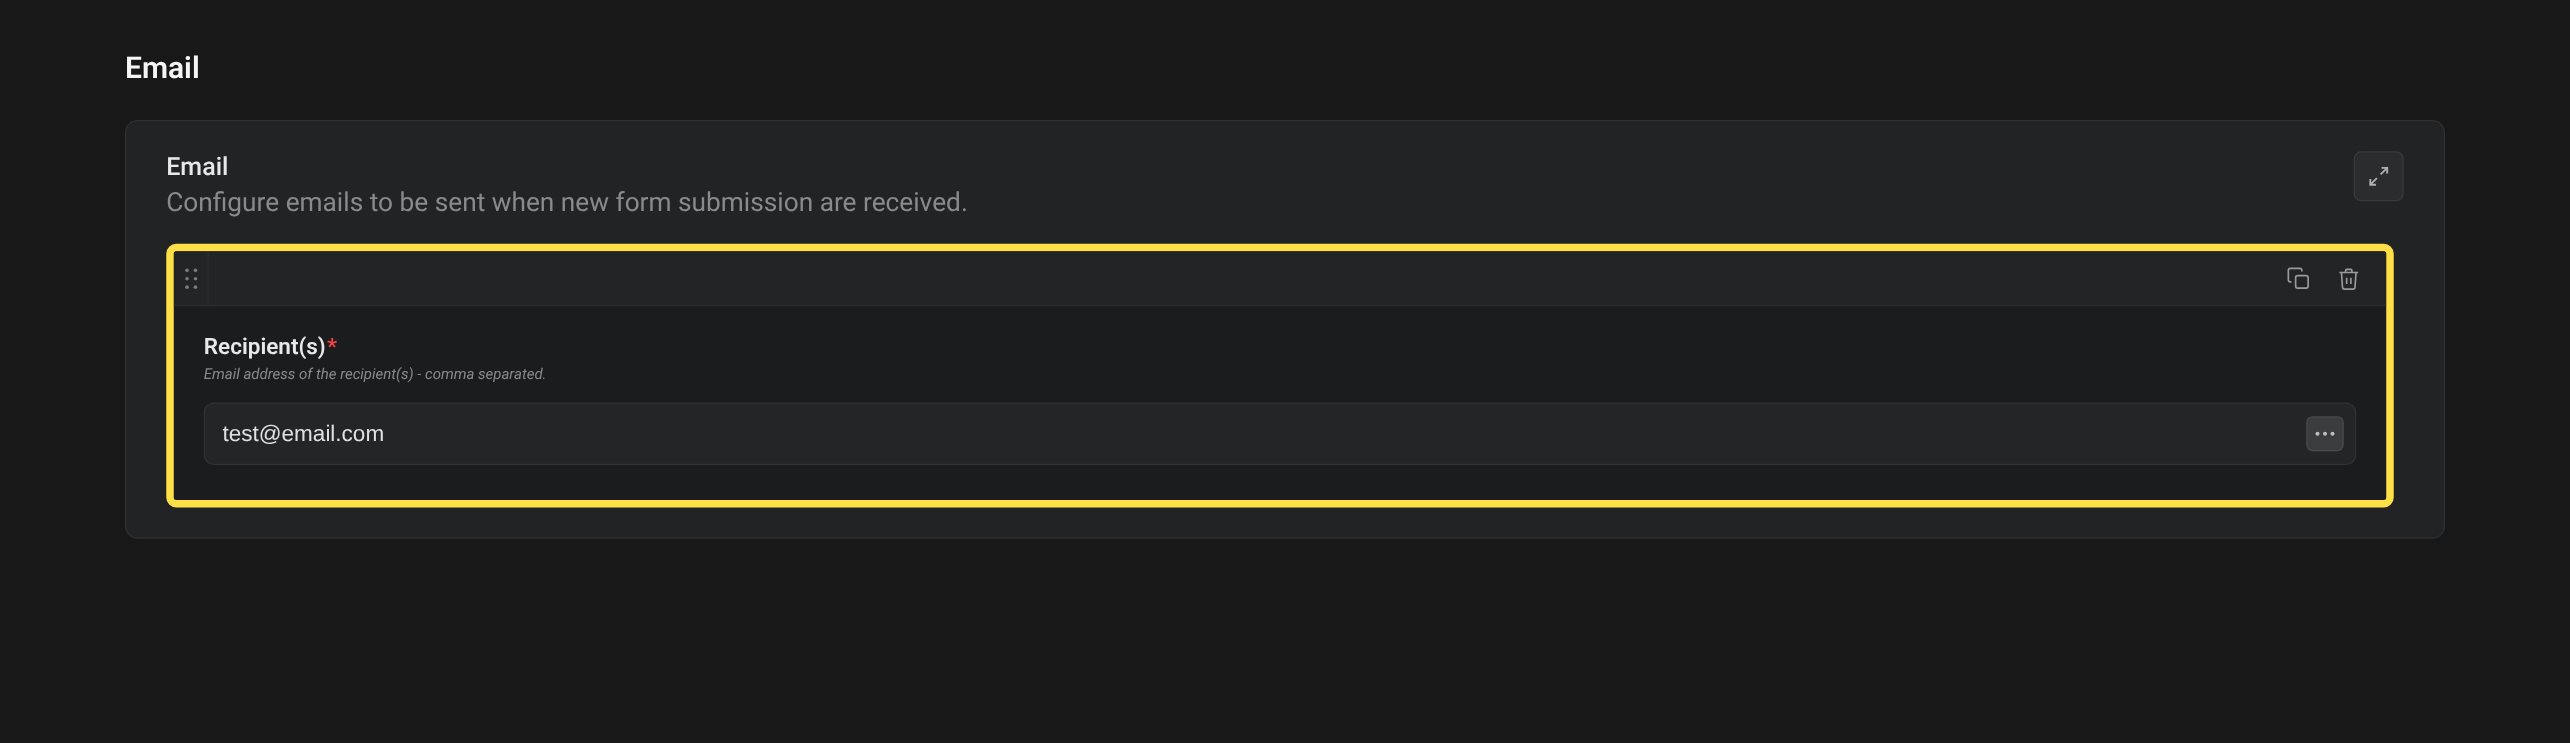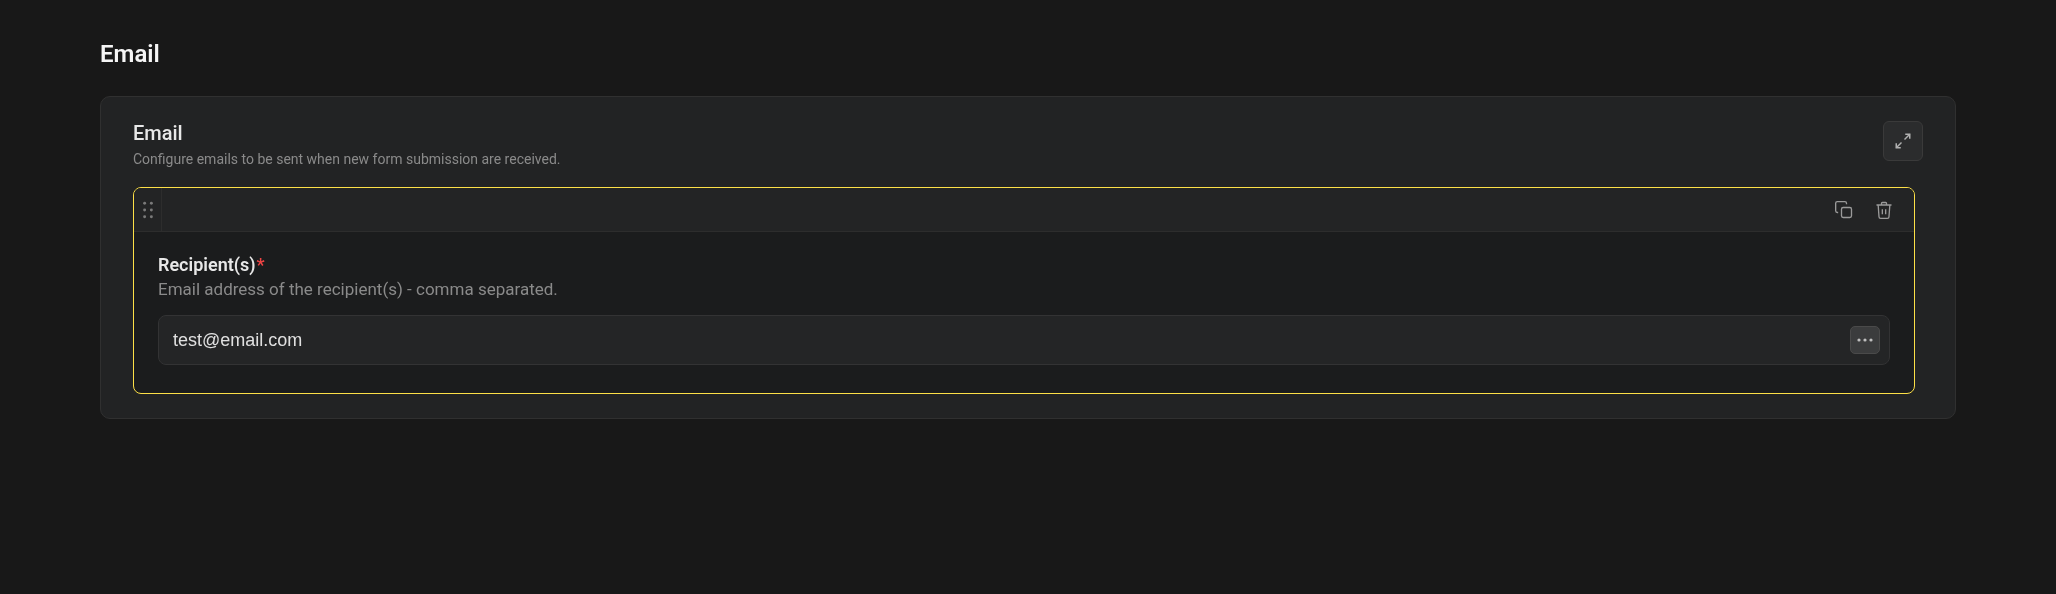--- a/index.html
+++ b/index.html
@@ -36,21 +36,21 @@
     .panel-header-text {
       flex: 1;
     }
     .panel-title {
       font-size: 20px;
       font-weight: 500;
       color: #e8e8e8;
       margin-bottom: 6px;
     }
     .panel-subtitle {
-      font-size: 14px;
+      font-size: 21px;
       color: #8a8a8a;
       font-weight: 400;
     }
     .expand-btn {
       width: 40px;
       height: 40px;
       background: #2b2c2d;
       border: 1px solid #3a3a3a;
       border-radius: 6px;
       display: flex;
@@ -60,21 +60,21 @@
     }
     .expand-btn svg {
       width: 18px;
       height: 18px;
       stroke: #b0b0b0;
       fill: none;
       stroke-width: 2;
     }
     .item-container {
       margin: 0 40px 24px 32px;
-      border: 1px solid #fde047;
+      border: 6px solid #fde047;
       border-radius: 8px;
       background: #1b1c1d;
       overflow: hidden;
     }
     .item-toolbar {
       display: flex;
       align-items: center;
       height: 44px;
       background: #232425;
       border-bottom: 1px solid #2d2d2d;
@@ -130,23 +130,24 @@
       font-weight: 600;
       color: #e8e8e8;
     }
     .required-mark {
       color: #ef4444;
       font-size: 18px;
       font-weight: 600;
       margin-left: 1px;
     }
     .field-help {
-      font-size: 17px;
+      font-size: 12px;
       color: #8a8a8a;
       margin-bottom: 16px;
+      font-style: italic;
     }
     .input-wrap {
       position: relative;
       display: flex;
       align-items: flex-start;
     }
     .text-input {
       width: 100%;
       height: 50px;
       background: #242526;

